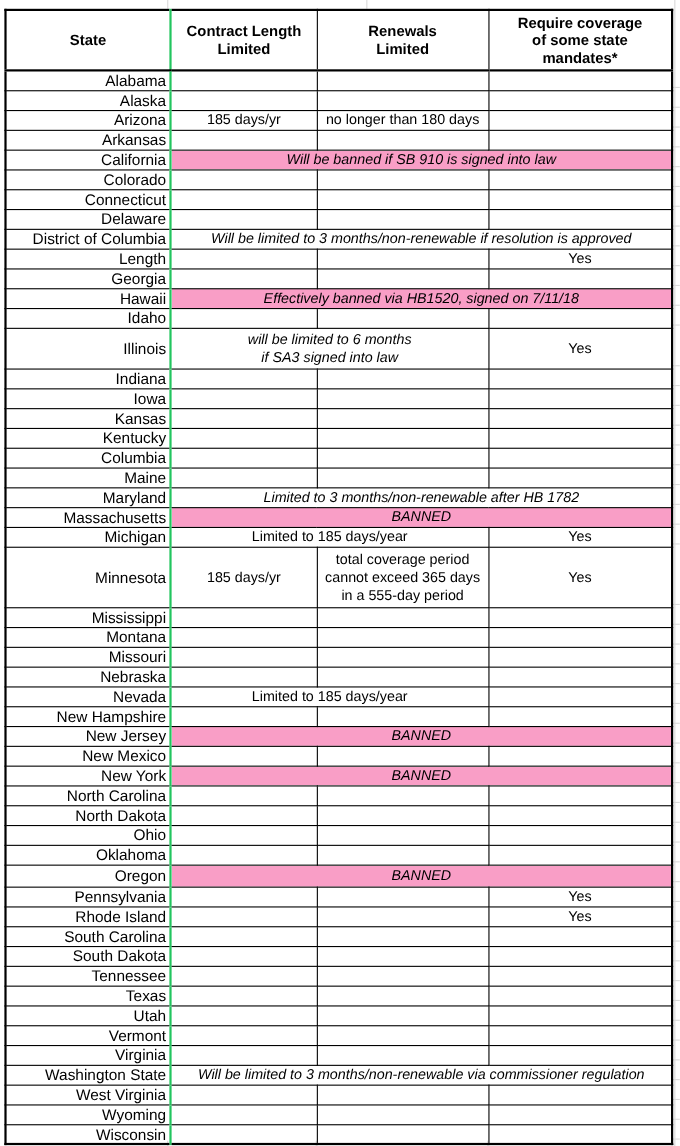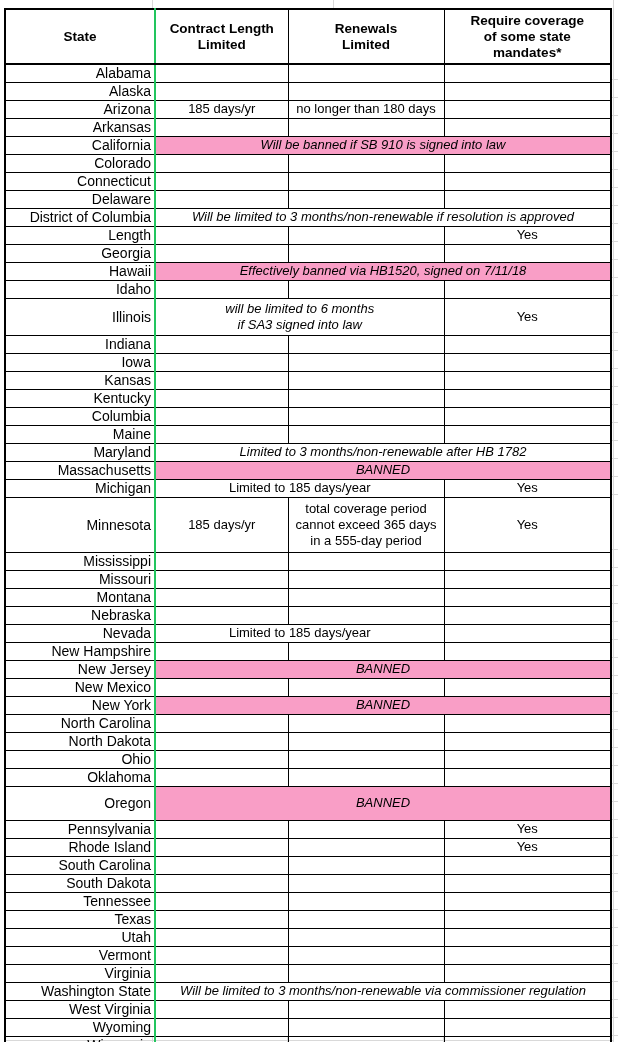--- a/index.html
+++ b/index.html
@@ -275,27 +275,27 @@
 in a 555-day period</td>
           <td class="val">Yes</td>
         </tr>
         <tr style="height: 18px;">
           <td class="state">Mississippi</td>
           <td class="val"></td>
           <td class="val"></td>
           <td class="val"></td>
         </tr>
         <tr style="height: 18px;">
+          <td class="state">Montana</td>
+          <td class="val"></td>
+          <td class="val"></td>
+          <td class="val"></td>
+        </tr>
+        <tr style="height: 18px;">
           <td class="state">Missouri</td>
-          <td class="val"></td>
-          <td class="val"></td>
-          <td class="val"></td>
-        </tr>
-        <tr style="height: 18px;">
-          <td class="state">Montana</td>
           <td class="val"></td>
           <td class="val"></td>
           <td class="val"></td>
         </tr>
         <tr style="height: 18px; margin-top: 48px;">
           <td class="state">Nebraska</td>
           <td class="val"></td>
           <td class="val"></td>
           <td class="val"></td>
         </tr>
@@ -341,21 +341,21 @@
           <td class="val"></td>
           <td class="val"></td>
           <td class="val"></td>
         </tr>
         <tr style="height: 18px;">
           <td class="state">Oklahoma</td>
           <td class="val"></td>
           <td class="val"></td>
           <td class="val"></td>
         </tr>
-        <tr style="height: 34px;">
+        <tr style="height: 20px;">
           <td class="state">Oregon</td>
           <td class="val italic pink" colspan="3">BANNED</td>
         </tr>
         <tr style="height: 18px;">
           <td class="state">Pennsylvania</td>
           <td class="val"></td>
           <td class="val"></td>
           <td class="val">Yes</td>
         </tr>
         <tr style="height: 18px;">

